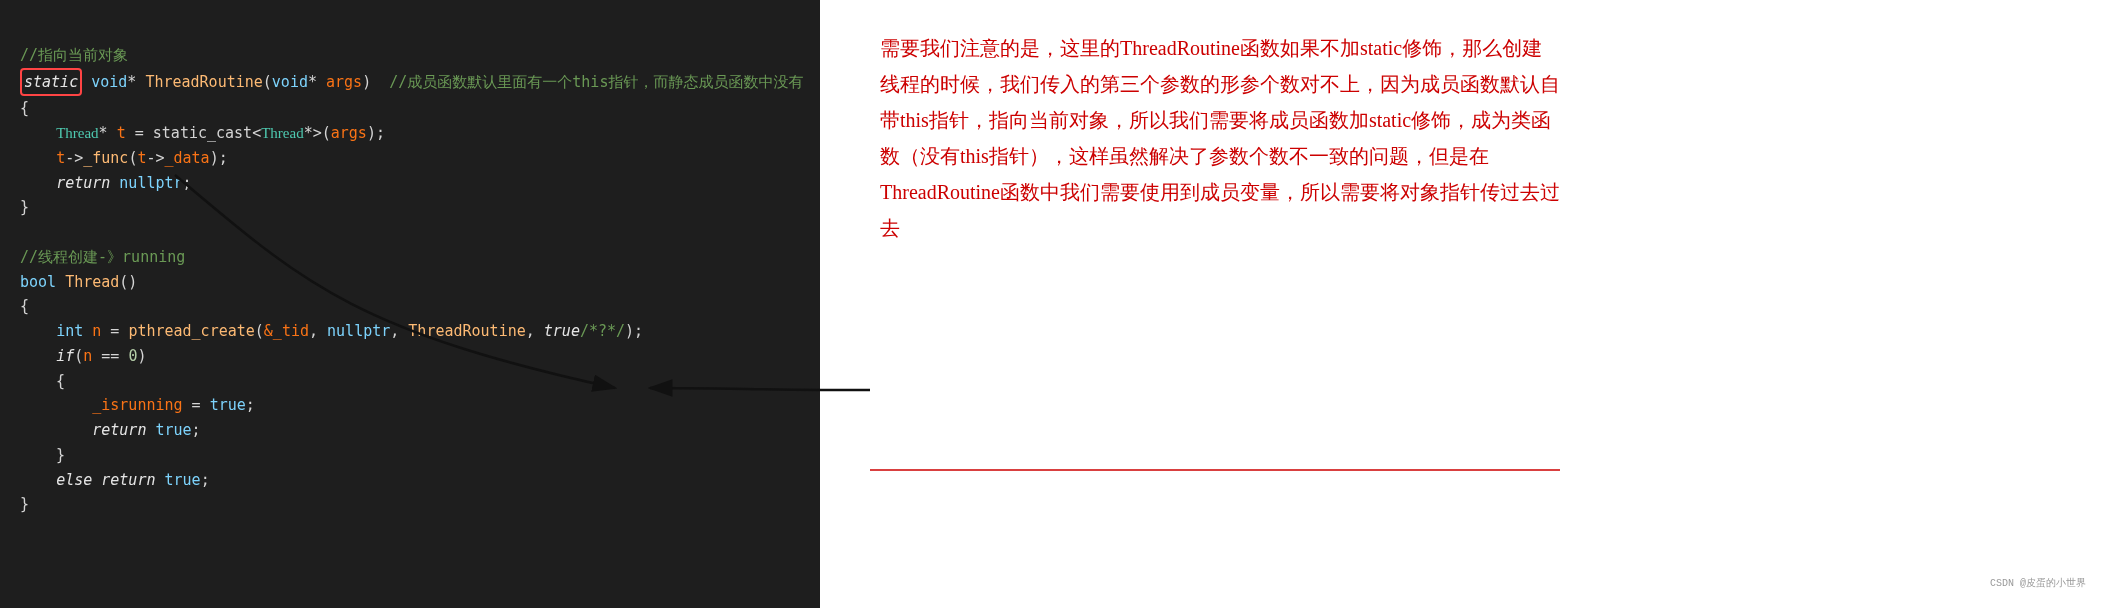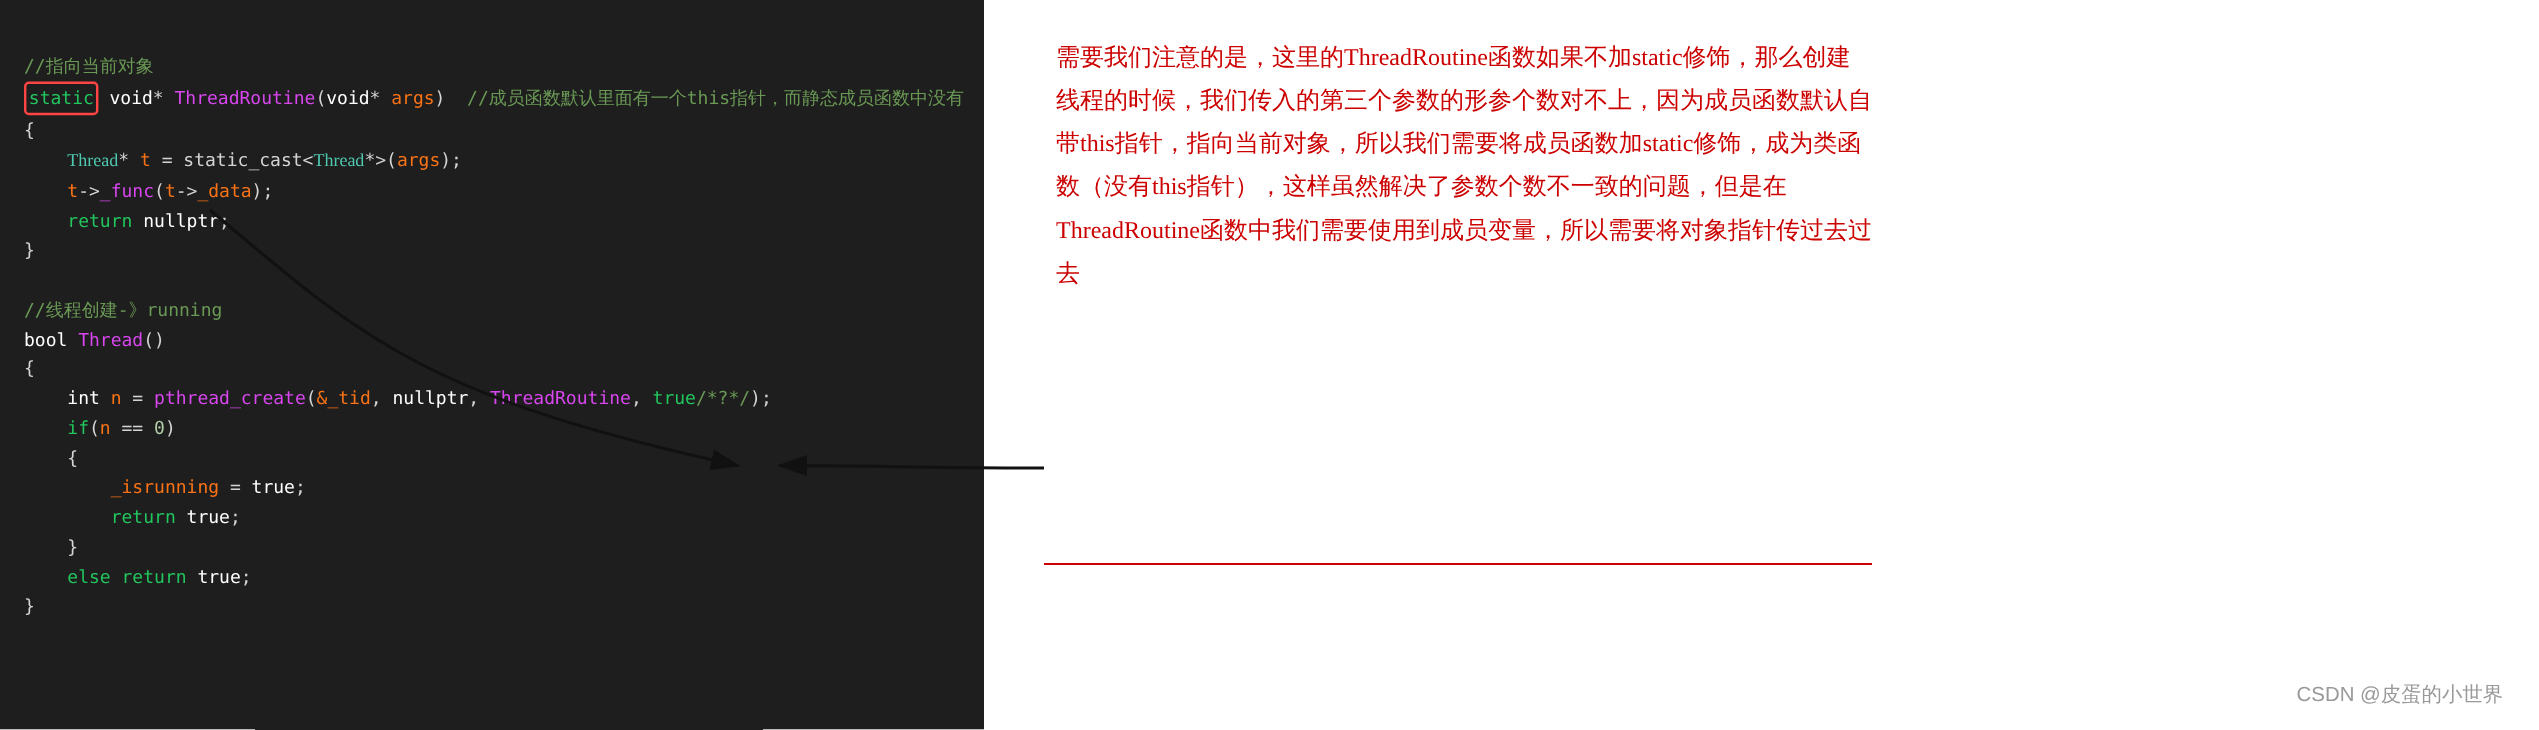--- a/index.html
+++ b/index.html
@@ -24,24 +24,24 @@
     }
 
     .code-content {
       font-size: 15px;
       line-height: 1.65;
       color: #d4d4d4;
       white-space: pre;
     }
 
     .comment { color: #6a9955; }
-    .keyword { color: #22c55e; }
-    .keyword-blue { color: #ffffff; }
+    .keyword { color: #e5e5e5; font-style: italic; }
+    .keyword-blue { color: #7dd3fc; }
     .type { color: #4ec9b0; font-family: Liberation Serif, serif; }
-    .func { color: #d946ef; }
+    .func { color: #fdba74; }
     .number { color: #b5cea8; }
     .param { color: #f97316; }
     .red-circle {
       display: inline-block;
       border: 2px solid #ff4444;
       border-radius: 4px;
       padding: 0 2px;
       color: #c586c0;
     }
 
@@ -61,23 +61,23 @@
       font-size: 20px;
       line-height: 1.8;
       color: #cc0000;
       max-width: 680px;
     }
 
     .watermark {
       position: absolute;
       bottom: 18px;
       right: 30px;
-      font-size: 17px;
+      font-size: 10px;
       color: #999;
-      font-family: Liberation Sans, sans-serif;
+      font-family: Liberation Mono, monospace;
     }
 
     .full-overlay {
       position: absolute;
       top: 0;
       left: 0;
       width: 2116px;
       height: 608px;
       pointer-events: none;
       z-index: 10;

